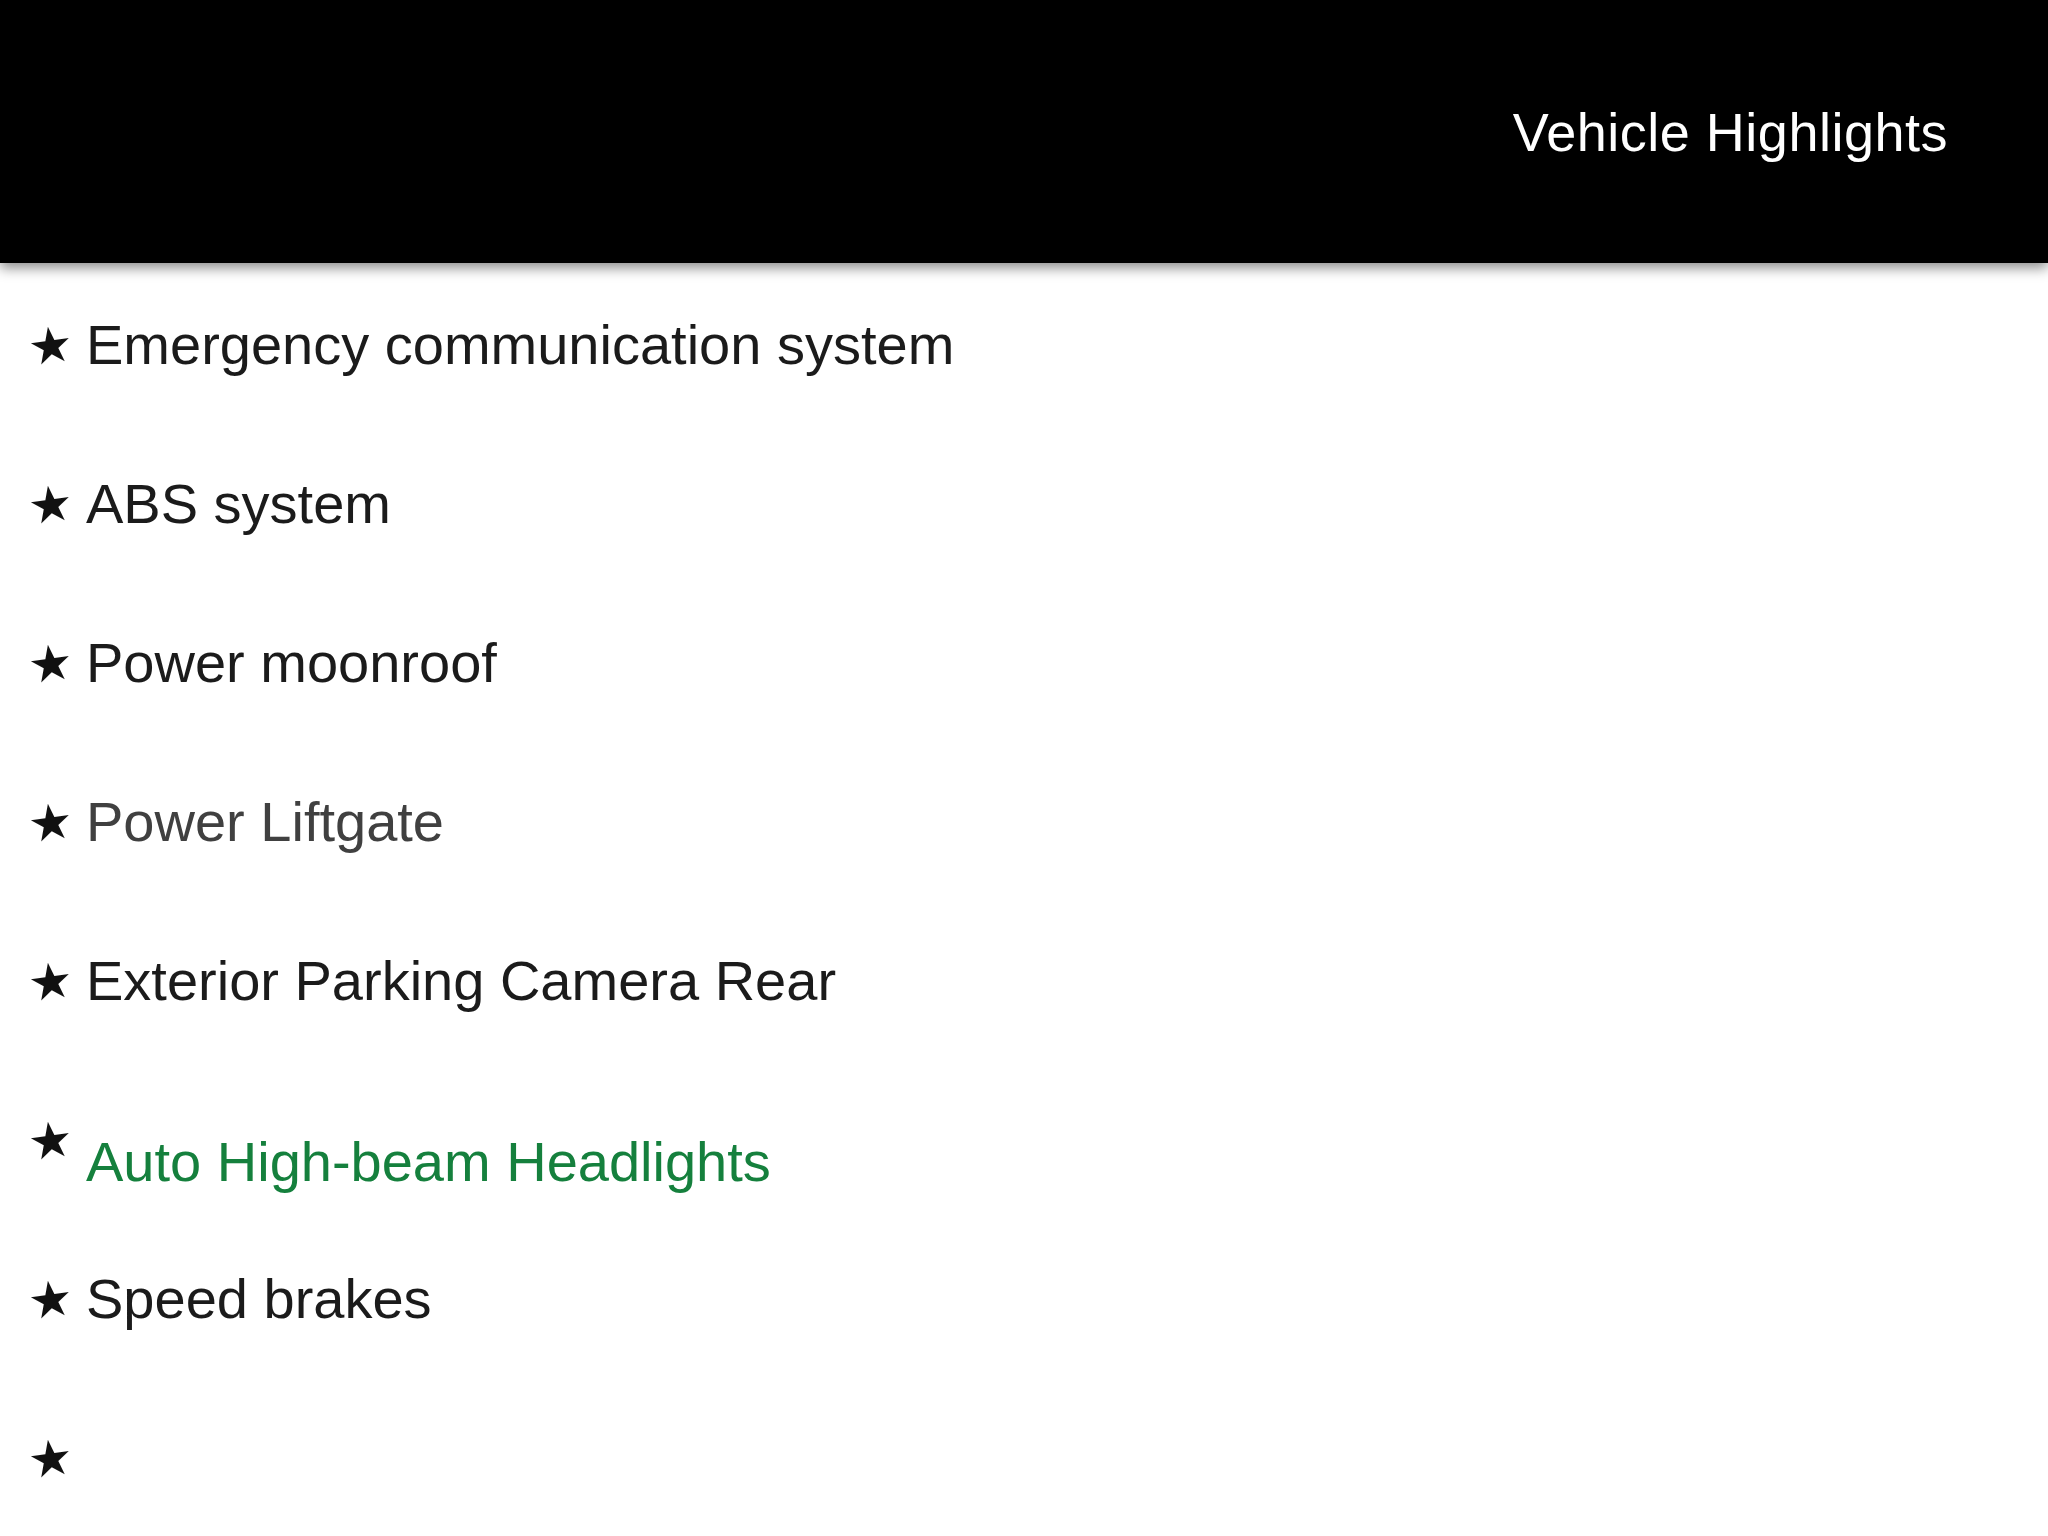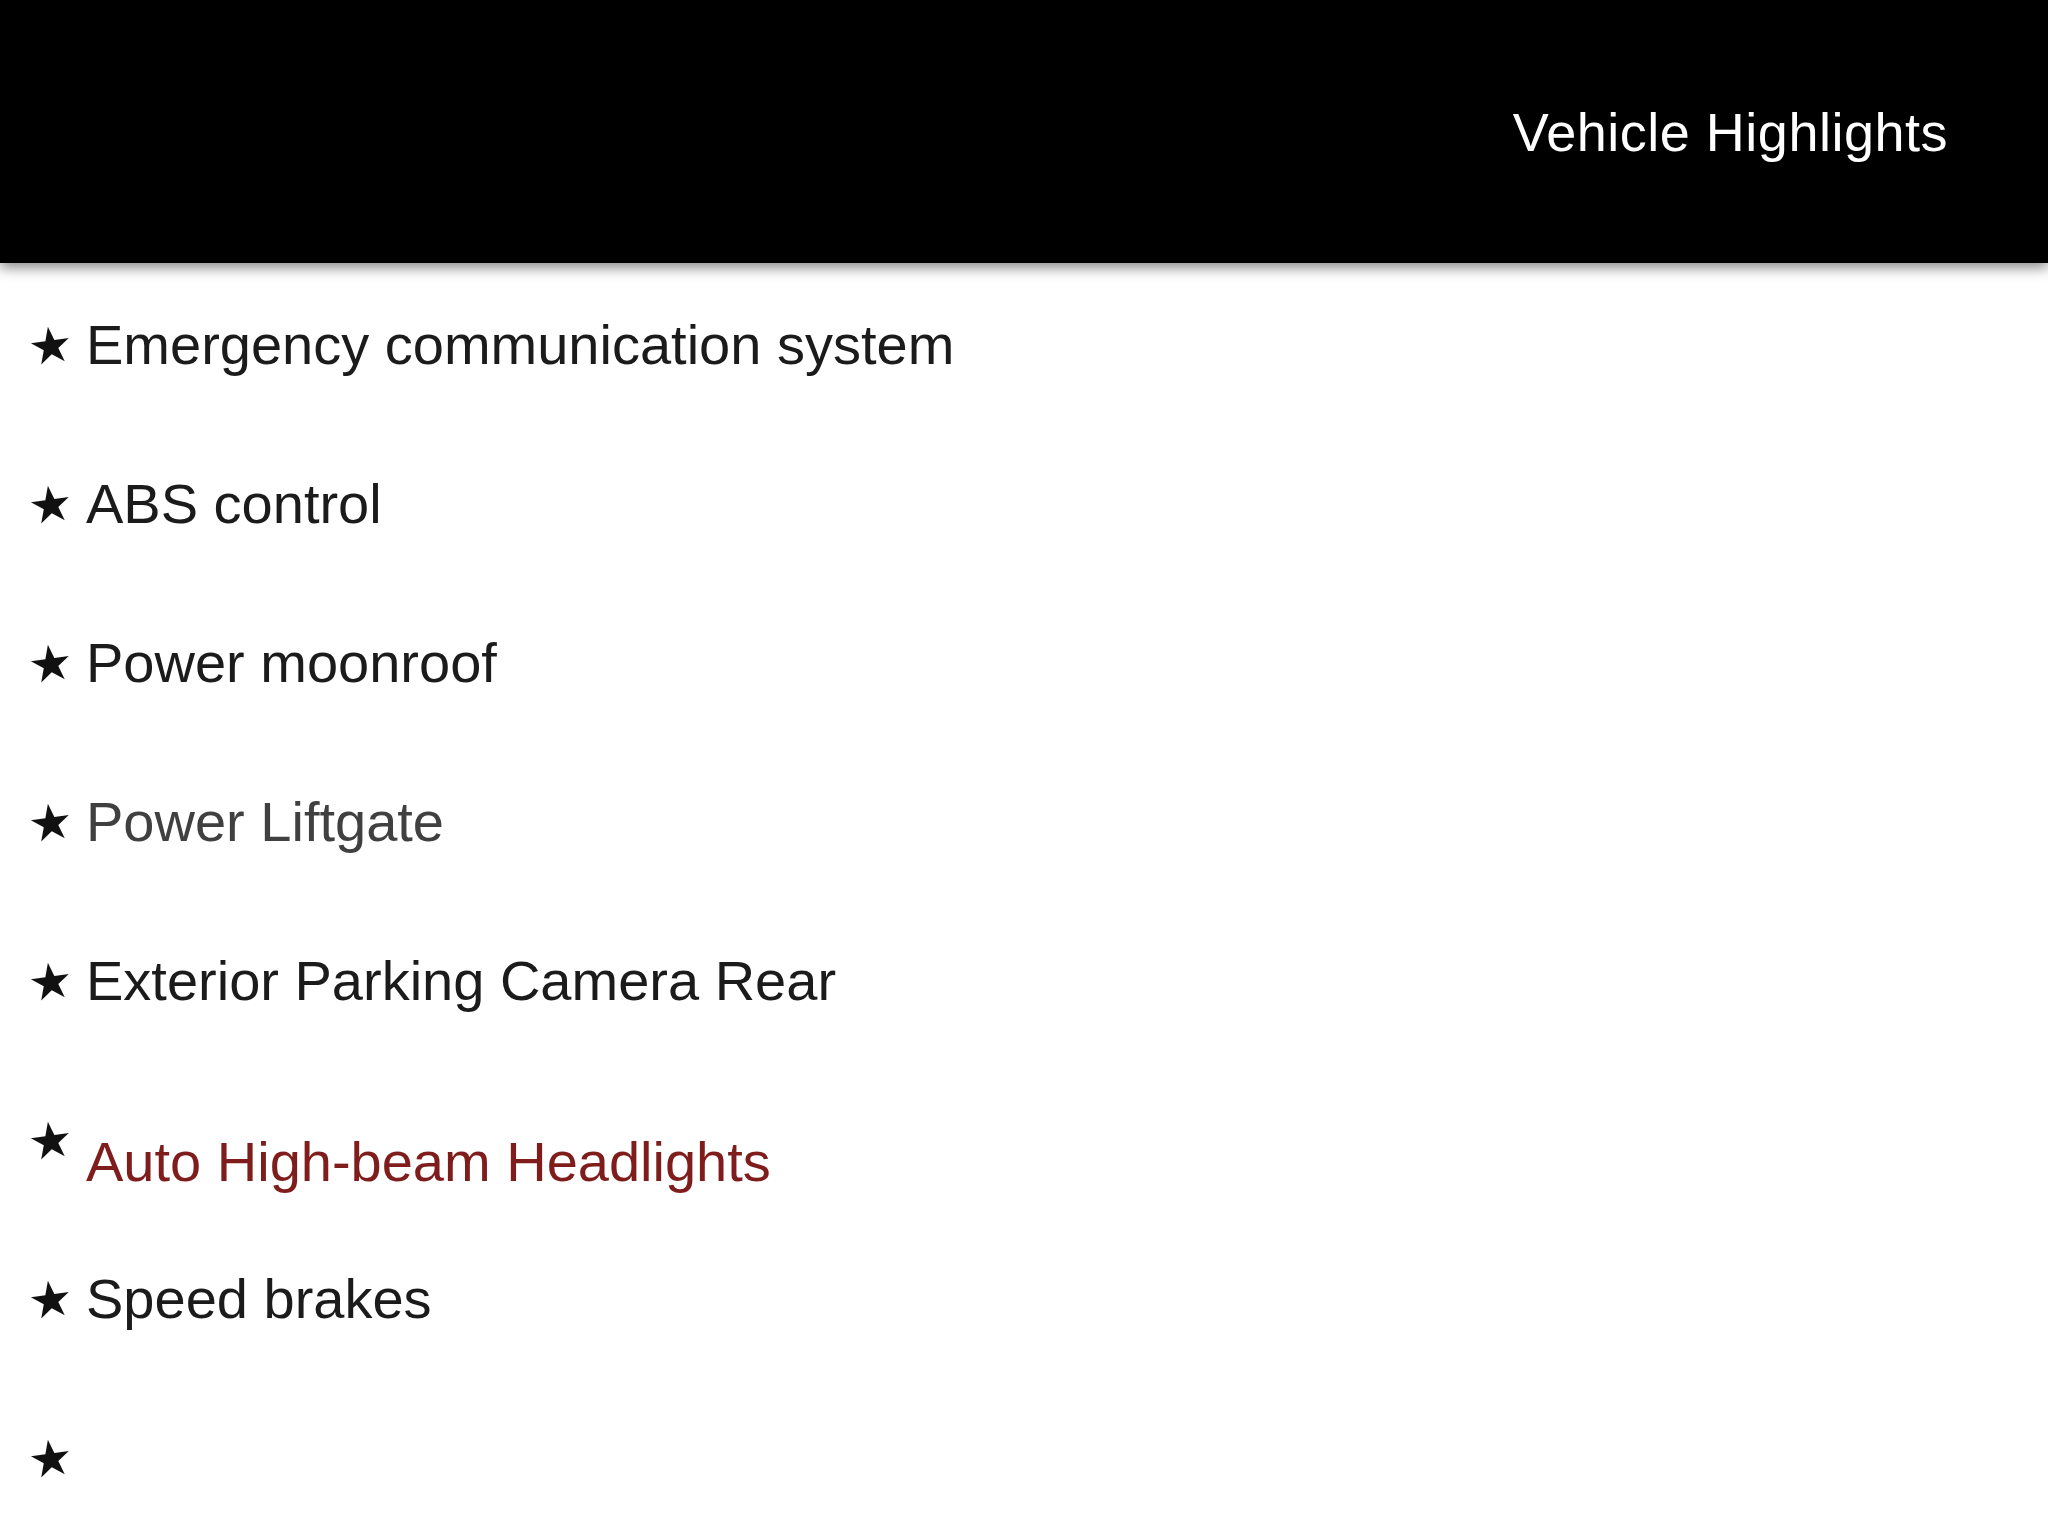--- a/index.html
+++ b/index.html
@@ -71,41 +71,41 @@
 </div>
 
 <ul class="feature-list">
   <li class="feature-item">
     <span class="star-icon">★</span>
     <span class="feature-label" style="color: rgb(27, 27, 27);">Emergency communication system</span>
   </li>
 
   <li class="feature-item">
     <span class="star-icon">★</span>
-    <span class="feature-label" style="color: rgb(27, 27, 27);">ABS control</span>
+    <span class="feature-label" style="color: rgb(27, 27, 27);">ABS system</span>
   </li>
 
   <li class="feature-item">
     <span class="star-icon">★</span>
     <span class="feature-label" style="color: rgb(27, 27, 27);">Power moonroof</span>
   </li>
 
   <li class="feature-item">
     <span class="star-icon">★</span>
     <span class="feature-label" style="color: #404040;">Power Liftgate</span>
   </li>
 
   <li class="feature-item">
     <span class="star-icon">★</span>
     <span class="feature-label" style="color: rgb(27, 27, 27); text-align: center;">Exterior Parking Camera Rear</span>
   </li>
 
   <li class="feature-item">
     <span class="star-icon">★</span>
-    <span class="feature-label" style="color: #7f1d1d; margin-top: 44px;">Auto High-beam Headlights</span>
+    <span class="feature-label" style="color: #15803d; margin-top: 44px;">Auto High-beam Headlights</span>
   </li>
 
   <li class="feature-item">
     <span class="star-icon">★</span>
     <span class="feature-label" style="color: rgb(27, 27, 27);">Speed brakes</span>
   </li>
 
   <li class="feature-item">
     <span class="star-icon">★</span>
   </li>

